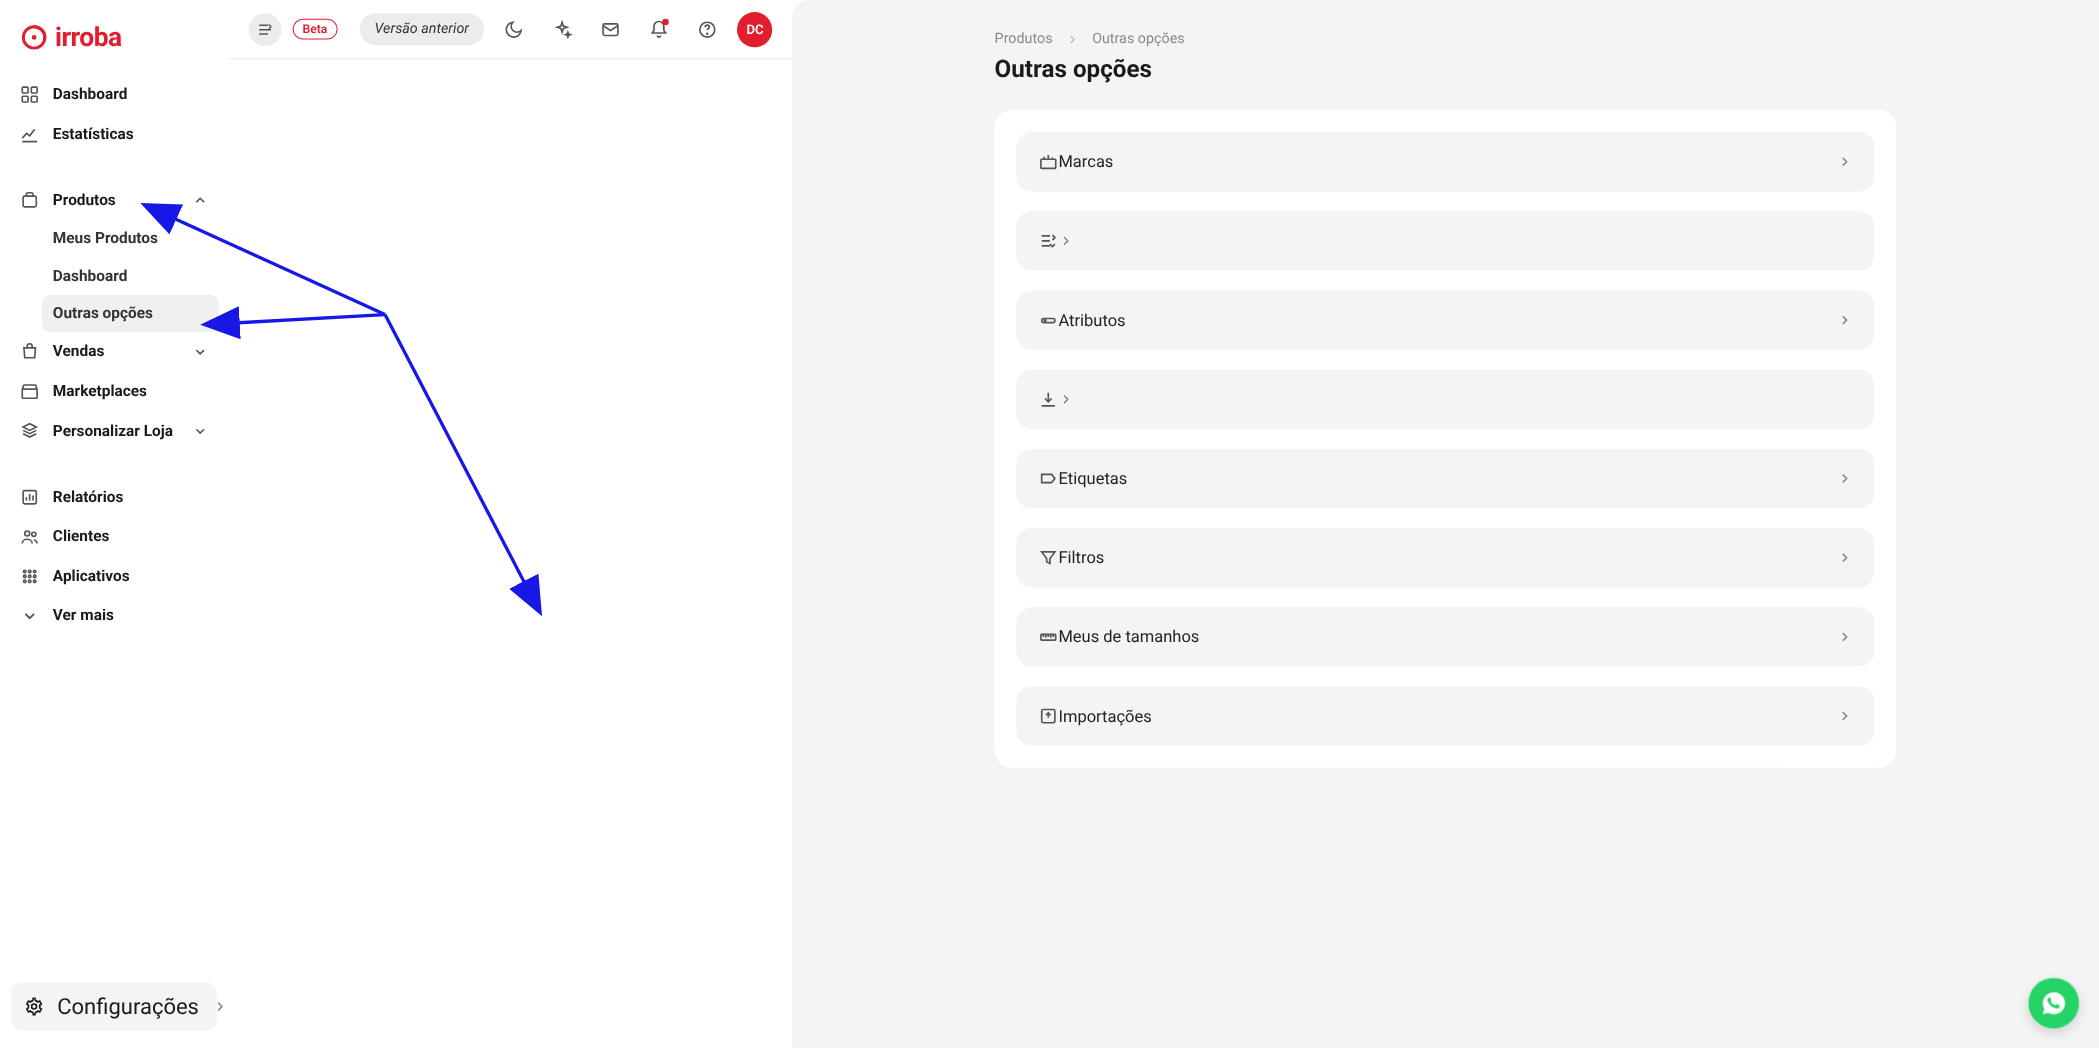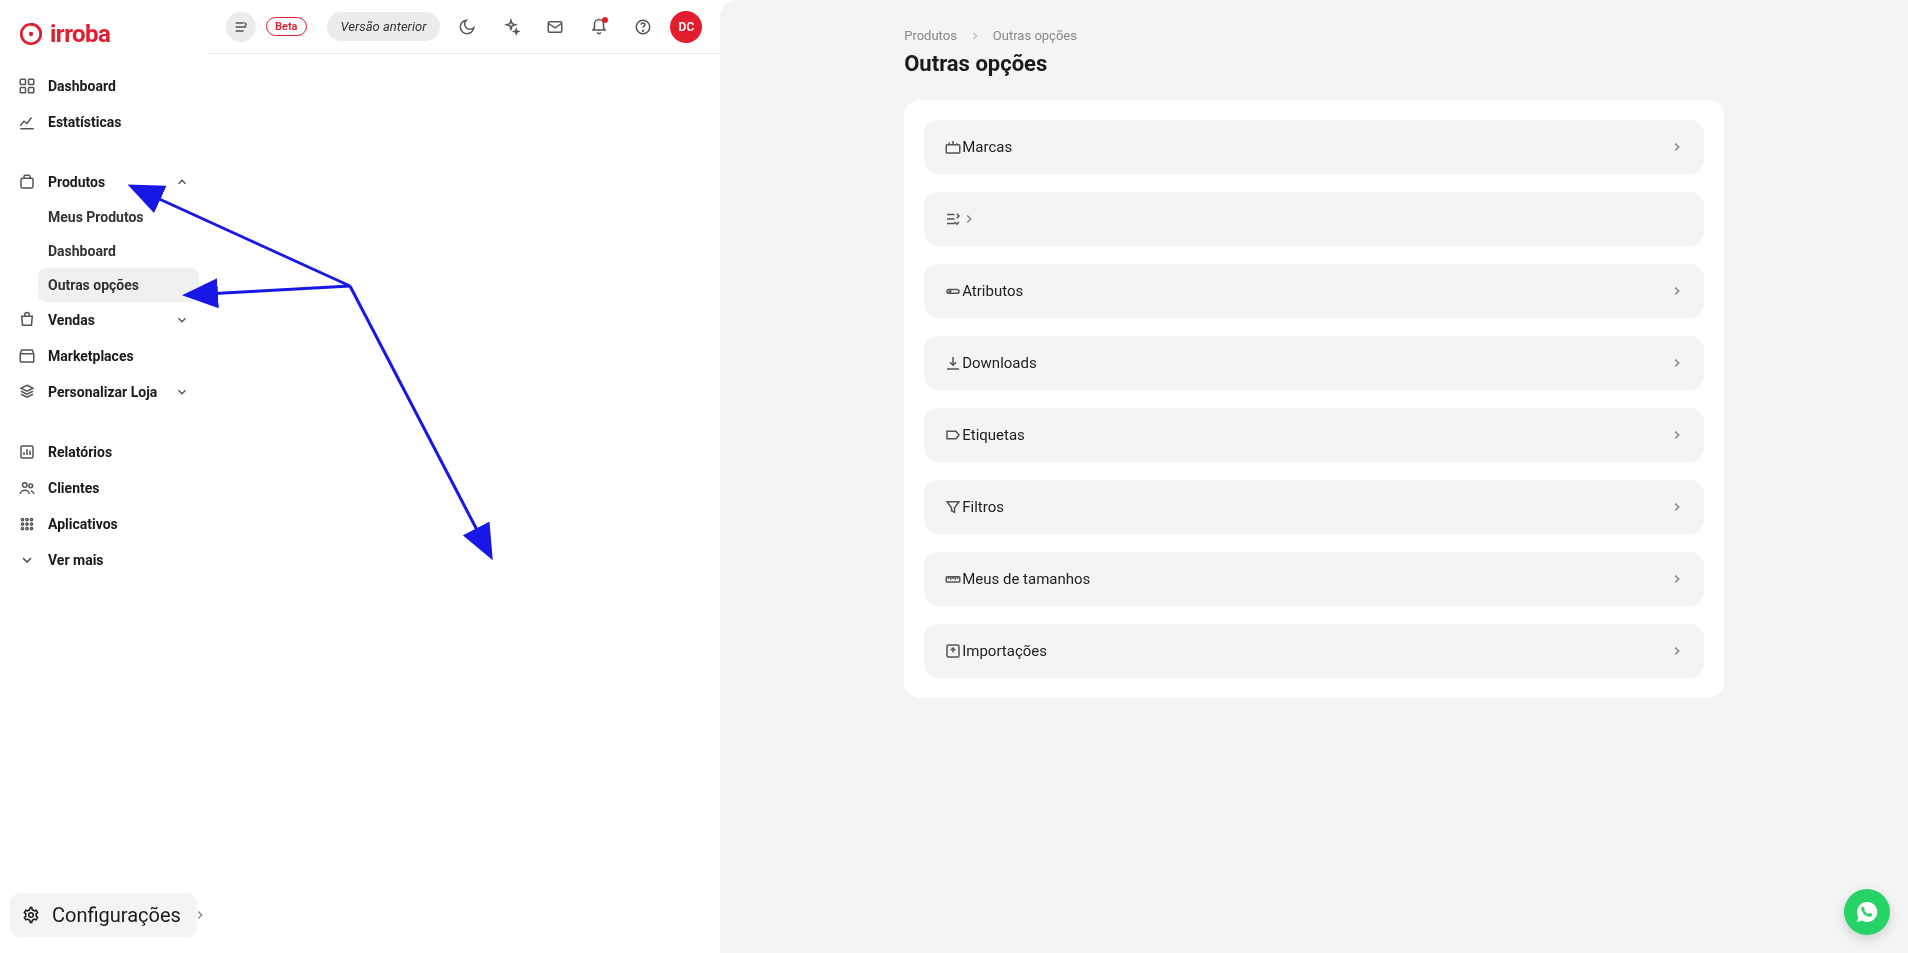--- a/index.html
+++ b/index.html
@@ -480,21 +480,20 @@
           </div>
 
           <div class="option-row">
             <span class="o-icon">
               <svg width="18" height="18" viewBox="0 0 24 24" fill="none" stroke="currentColor" stroke-width="2">
                   <path d="M12 4v10"></path>
                   <path d="M8 11l4 4 4-4"></path>
                   <path d="M4 20h16"></path>
                 </svg>
             </span>
-            <span class="o-label">Downloads</span>
             <span class="o-chev">
                 <svg width="14" height="14" viewBox="0 0 24 24" fill="none" stroke="currentColor" stroke-width="2.5">
                   <path d="M9 6l6 6-6 6"></path>
                 </svg>
               </span>
           </div>
 
           <div class="option-row">
             <span class="o-icon">
               <svg width="18" height="18" viewBox="0 0 24 24" fill="none" stroke="currentColor" stroke-width="2">

